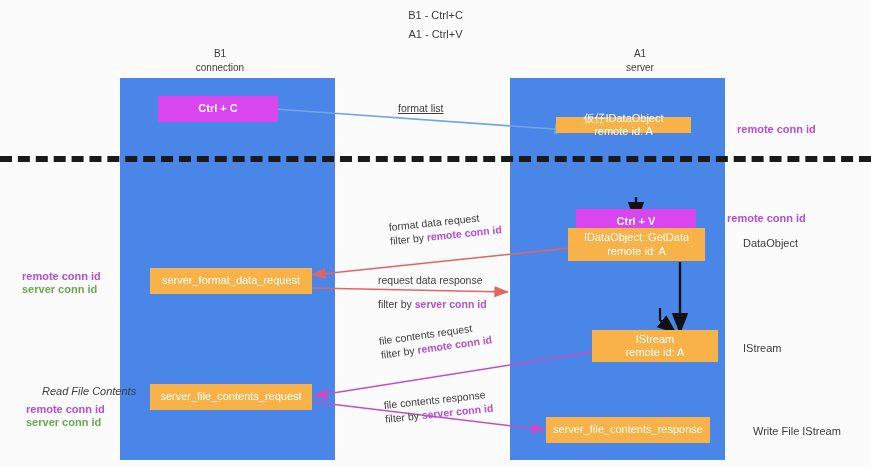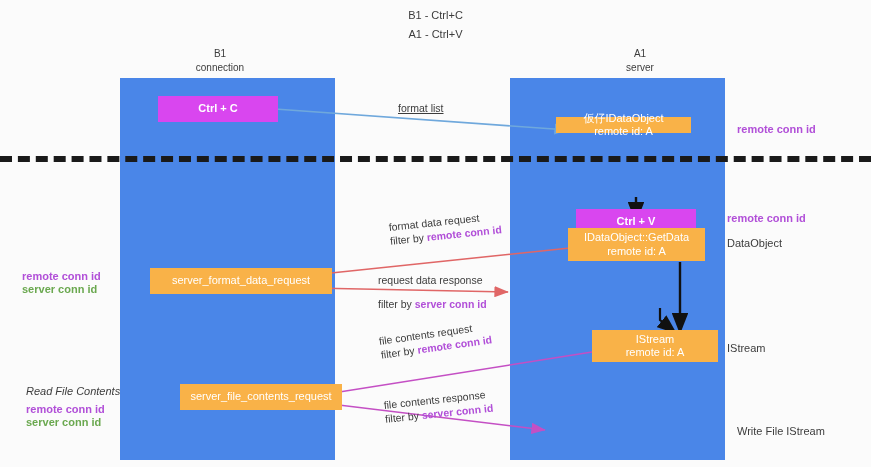--- a/index.html
+++ b/index.html
@@ -36,21 +36,21 @@
     white-space:pre-line;
   }
   .node.orange{background:#fbb košr;}
   .node.orange{background:#f9b248;}
   .node.green{background:#d946ef;font-weight:bold;}
 
   
   .slabel{
     position:absolute;font-size:11px;line-height:14px;white-space:pre-line;
   }
-  .slabel.dark{color:#3c3c3c;}
+  .slabel.dark{color:#3c3c3c;margin-left:16px;}
   .slabel.purple{color:#b14fd8;font-weight:bold;}
   .slabel.green{color:#6aa84f;font-weight:bold;}
 
   
   .elabel{
     position:absolute;font-size:10.5px;line-height:14px;color:#3c3c3c;
     white-space:nowrap;transform-origin:left top;
   }
   .elabel b{font-weight:bold;color:#b14fd8;}
 
@@ -115,28 +115,29 @@
   <div class="node green" style="left:158px;top:96px;width:120px;height:26px;">Ctrl + C</div>
 
   <div class="node orange" style="left:556px;top:117px;width:135px;height:16px;">仮仔IDataObject
 remote id: A</div>
 
   <div class="node green" style="left:576px;top:172px;width:120px;height:26px;margin-top:37px;">Ctrl + V</div>
 
   <div class="node orange" style="left:568px;top:228px;width:137px;height:33px;">IDataObject::GetData
 remote id: A</div>
 
-  <div class="node orange" style="left:150px;top:268px;width:182px;height:26px;">server_format_data_request</div>
+  <div class="node orange" style="left:150px;top:268px;width:162px;height:26px;">server_format_data_request</div>
 
 
   <div class="node orange" style="left:592px;top:330px;width:126px;height:32px;">IStream
 remote id: A</div>
 
-  <div class="node orange" style="left:150px;top:384px;width:162px;height:26px;margin-left:30px;">server_file_contents_request</div>
+  <div class="node orange" style="left:150px;top:384px;width:162px;height:26px;">server_file_contents_request</div>
 
+  <div class="node orange" style="left:546px;top:417px;width:164px;height:26px;">server_file_contents_response</div>
 
   <div class="elabel" style="left:398px;top:101px;text-decoration:underline;">
     <span>format list</span>
   </div>
 
   <div class="elabel" style="left:388px;top:220px;transform:rotate(-6deg);">
     <div>format data request</div>
     <div><span>filter by </span><b>remote conn id</b></div>
   </div>
 

